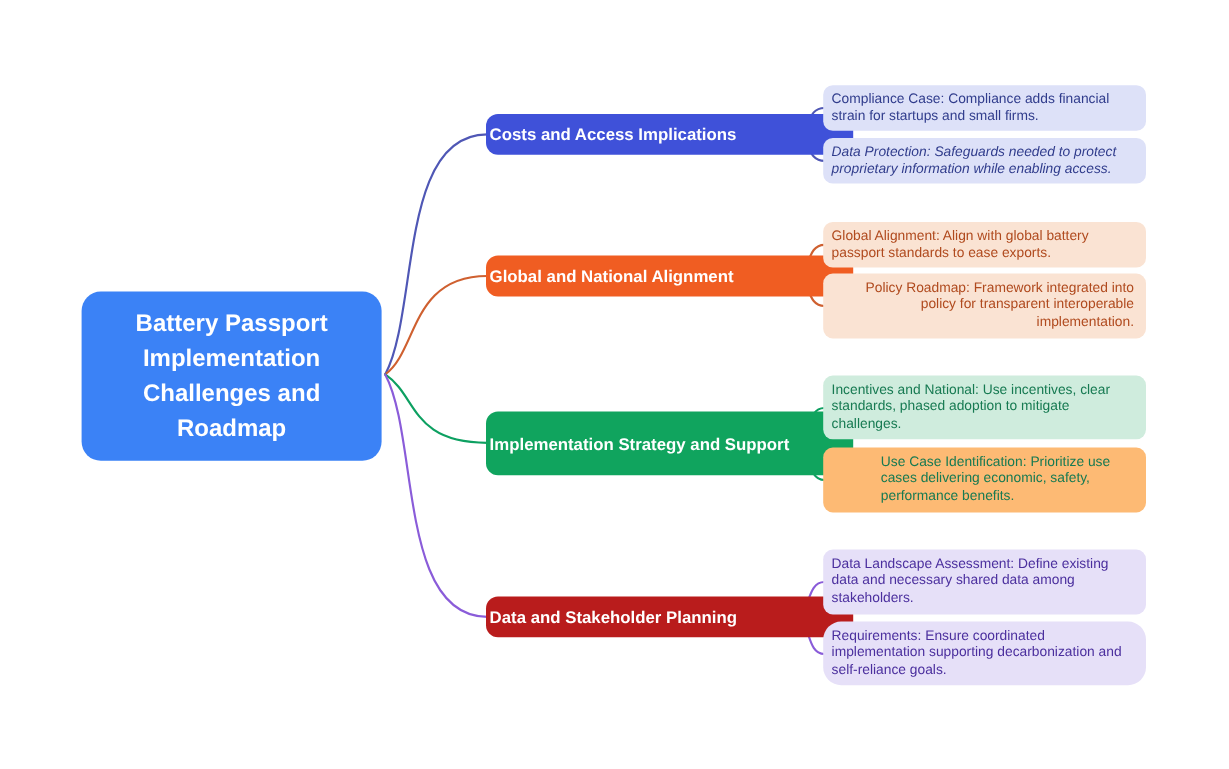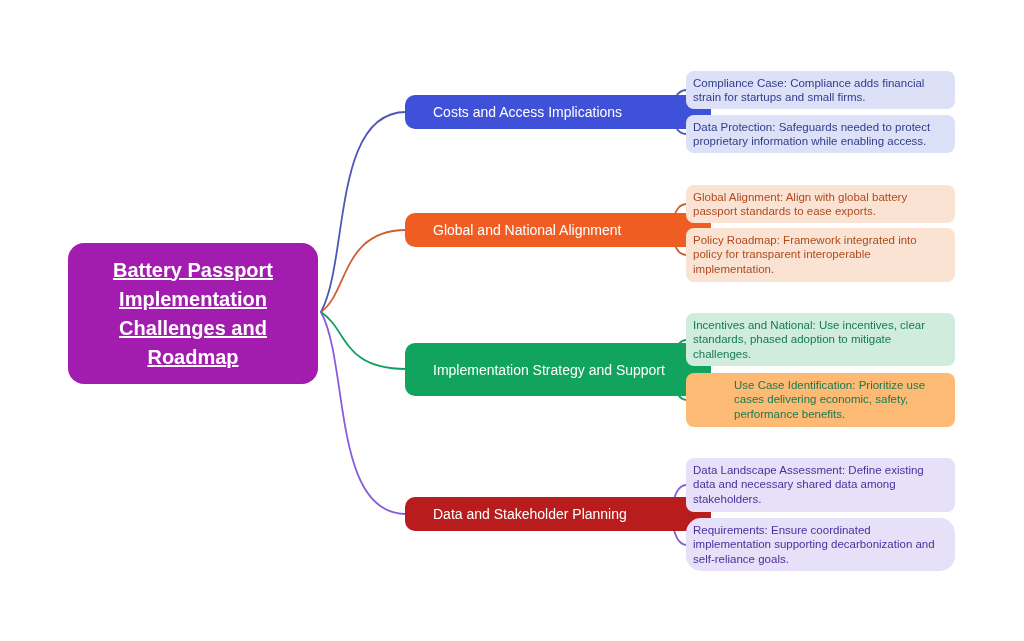--- a/index.html
+++ b/index.html
@@ -46,41 +46,41 @@
     line-height: 29px;
     padding: 0 17px;
   }
   .branch-node {
     left: 405px;
     width: 306px;
     border-radius: 10px;
     display: flex;
     align-items: center;
     font-size: 14px;
-    font-weight: normal;
+    font-weight: bold;
     line-height: 18px;
-    padding: 0 28px;
+    padding: 0 3px;
   }
   #branch-0 { top: 95px;  height: 34px; }
   #branch-1 { top: 213px; height: 34px; }
   #branch-2 { top: 343px; height: 53px; }
   #branch-3 { top: 497px; height: 34px; }
   .leaf-node {
     left: 686px;
     width: 269px;
     border-radius: 8px;
     font-size: 11.5px;
     font-weight: 500;
     line-height: 14.4px;
     padding: 5px 10px 4px 7px;
   }
   #leaf-0-0 { top: 71px;  min-height: 38px; }
   #leaf-0-1 { top: 115px; min-height: 38px; }
   #leaf-1-0 { top: 185px; min-height: 38px; }
-  #leaf-1-1 { top: 228px; min-height: 54px; }
+  #leaf-1-1 { top: 228px; min-height: 54px; text-align: right; }
   #leaf-2-0 { top: 313px; min-height: 53px; }
   #leaf-2-1 { top: 373px; min-height: 54px; }
   #leaf-3-0 { top: 458px; min-height: 54px; }
   #leaf-3-1 { top: 518px; min-height: 53px; border-radius: 15px; }
 </style>
 </head>
 <body>
 
 <div class="stage" style="background: rgb(255, 255, 255);">
 
@@ -97,39 +97,39 @@
     <path d="M662,230 C676,230 671,204 687,204" stroke="#cf6030"></path>
     <path d="M662,230 C676,230 671,255 687,255" stroke="#cf6030"></path>
 
     <path d="M662,369 C676,369 671,340 687,340" stroke="#0da061"></path>
     <path d="M662,369 C676,369 671,400 687,400" stroke="#0da061"></path>
 
     <path d="M662,514 C676,514 671,485 687,485" stroke="#8a5cd9"></path>
     <path d="M662,514 C676,514 671,545 687,545" stroke="#8a5cd9"></path>
   </svg>
 
-  <div class="node root-node" style="background: #a21caf; color: rgb(255, 255, 255); text-decoration: underline;">
+  <div class="node root-node" style="background: #3b82f6; color: rgb(255, 255, 255);">
     <span>Battery Passport Implementation Challenges and Roadmap</span>
   </div>
 
   <div class="node branch-node" id="branch-0" style="background: rgb(63, 81, 217); color: rgb(255, 255, 255);">
     <span>Costs and Access Implications</span>
   </div>
   <div class="node branch-node" id="branch-1" style="background: rgb(240, 93, 34); color: rgb(255, 255, 255);">
     <span>Global and National Alignment</span>
   </div>
   <div class="node branch-node" id="branch-2" style="background: rgb(16, 164, 94); color: rgb(255, 255, 255);">
     <span>Implementation Strategy and Support</span>
   </div>
   <div class="node branch-node" id="branch-3" style="background: #b91c1c; color: rgb(255, 255, 255);">
     <span>Data and Stakeholder Planning</span>
   </div>
 
   <div class="node leaf-node" id="leaf-0-0" style="background: rgb(221, 225, 248); color: rgb(48, 60, 140);">Compliance Case: Compliance adds financial strain for startups and small firms.</div>
-  <div class="node leaf-node" id="leaf-0-1" style="background: rgb(221, 225, 248); color: rgb(48, 60, 140);">Data Protection: Safeguards needed to protect proprietary information while enabling access.</div>
+  <div class="node leaf-node" id="leaf-0-1" style="background: rgb(221, 225, 248); color: rgb(48, 60, 140); font-style: italic;">Data Protection: Safeguards needed to protect proprietary information while enabling access.</div>
 
   <div class="node leaf-node" id="leaf-1-0" style="background: rgb(250, 227, 211); color: rgb(176, 74, 30);">Global Alignment: Align with global battery passport standards to ease exports.</div>
   <div class="node leaf-node" id="leaf-1-1" style="background: rgb(250, 227, 211); color: rgb(176, 74, 30);">Policy Roadmap: Framework integrated into policy for transparent interoperable implementation.</div>
 
   <div class="node leaf-node" id="leaf-2-0" style="background: rgb(207, 236, 221); color: rgb(23, 122, 82);">Incentives and National: Use incentives, clear standards, phased adoption to mitigate challenges.</div>
   <div class="node leaf-node" id="leaf-2-1" style="background: #fdba74; color: rgb(23, 122, 82); padding-left: 48px;">Use Case Identification: Prioritize use cases delivering economic, safety, performance benefits.</div>
 
   <div class="node leaf-node" id="leaf-3-0" style="background: rgb(230, 224, 248); color: rgb(75, 47, 158);">Data Landscape Assessment: Define existing data and necessary shared data among stakeholders.</div>
   <div class="node leaf-node" id="leaf-3-1" style="background: rgb(230, 224, 248); color: rgb(75, 47, 158);">Requirements: Ensure coordinated implementation supporting decarbonization and self-reliance goals.</div>
 

